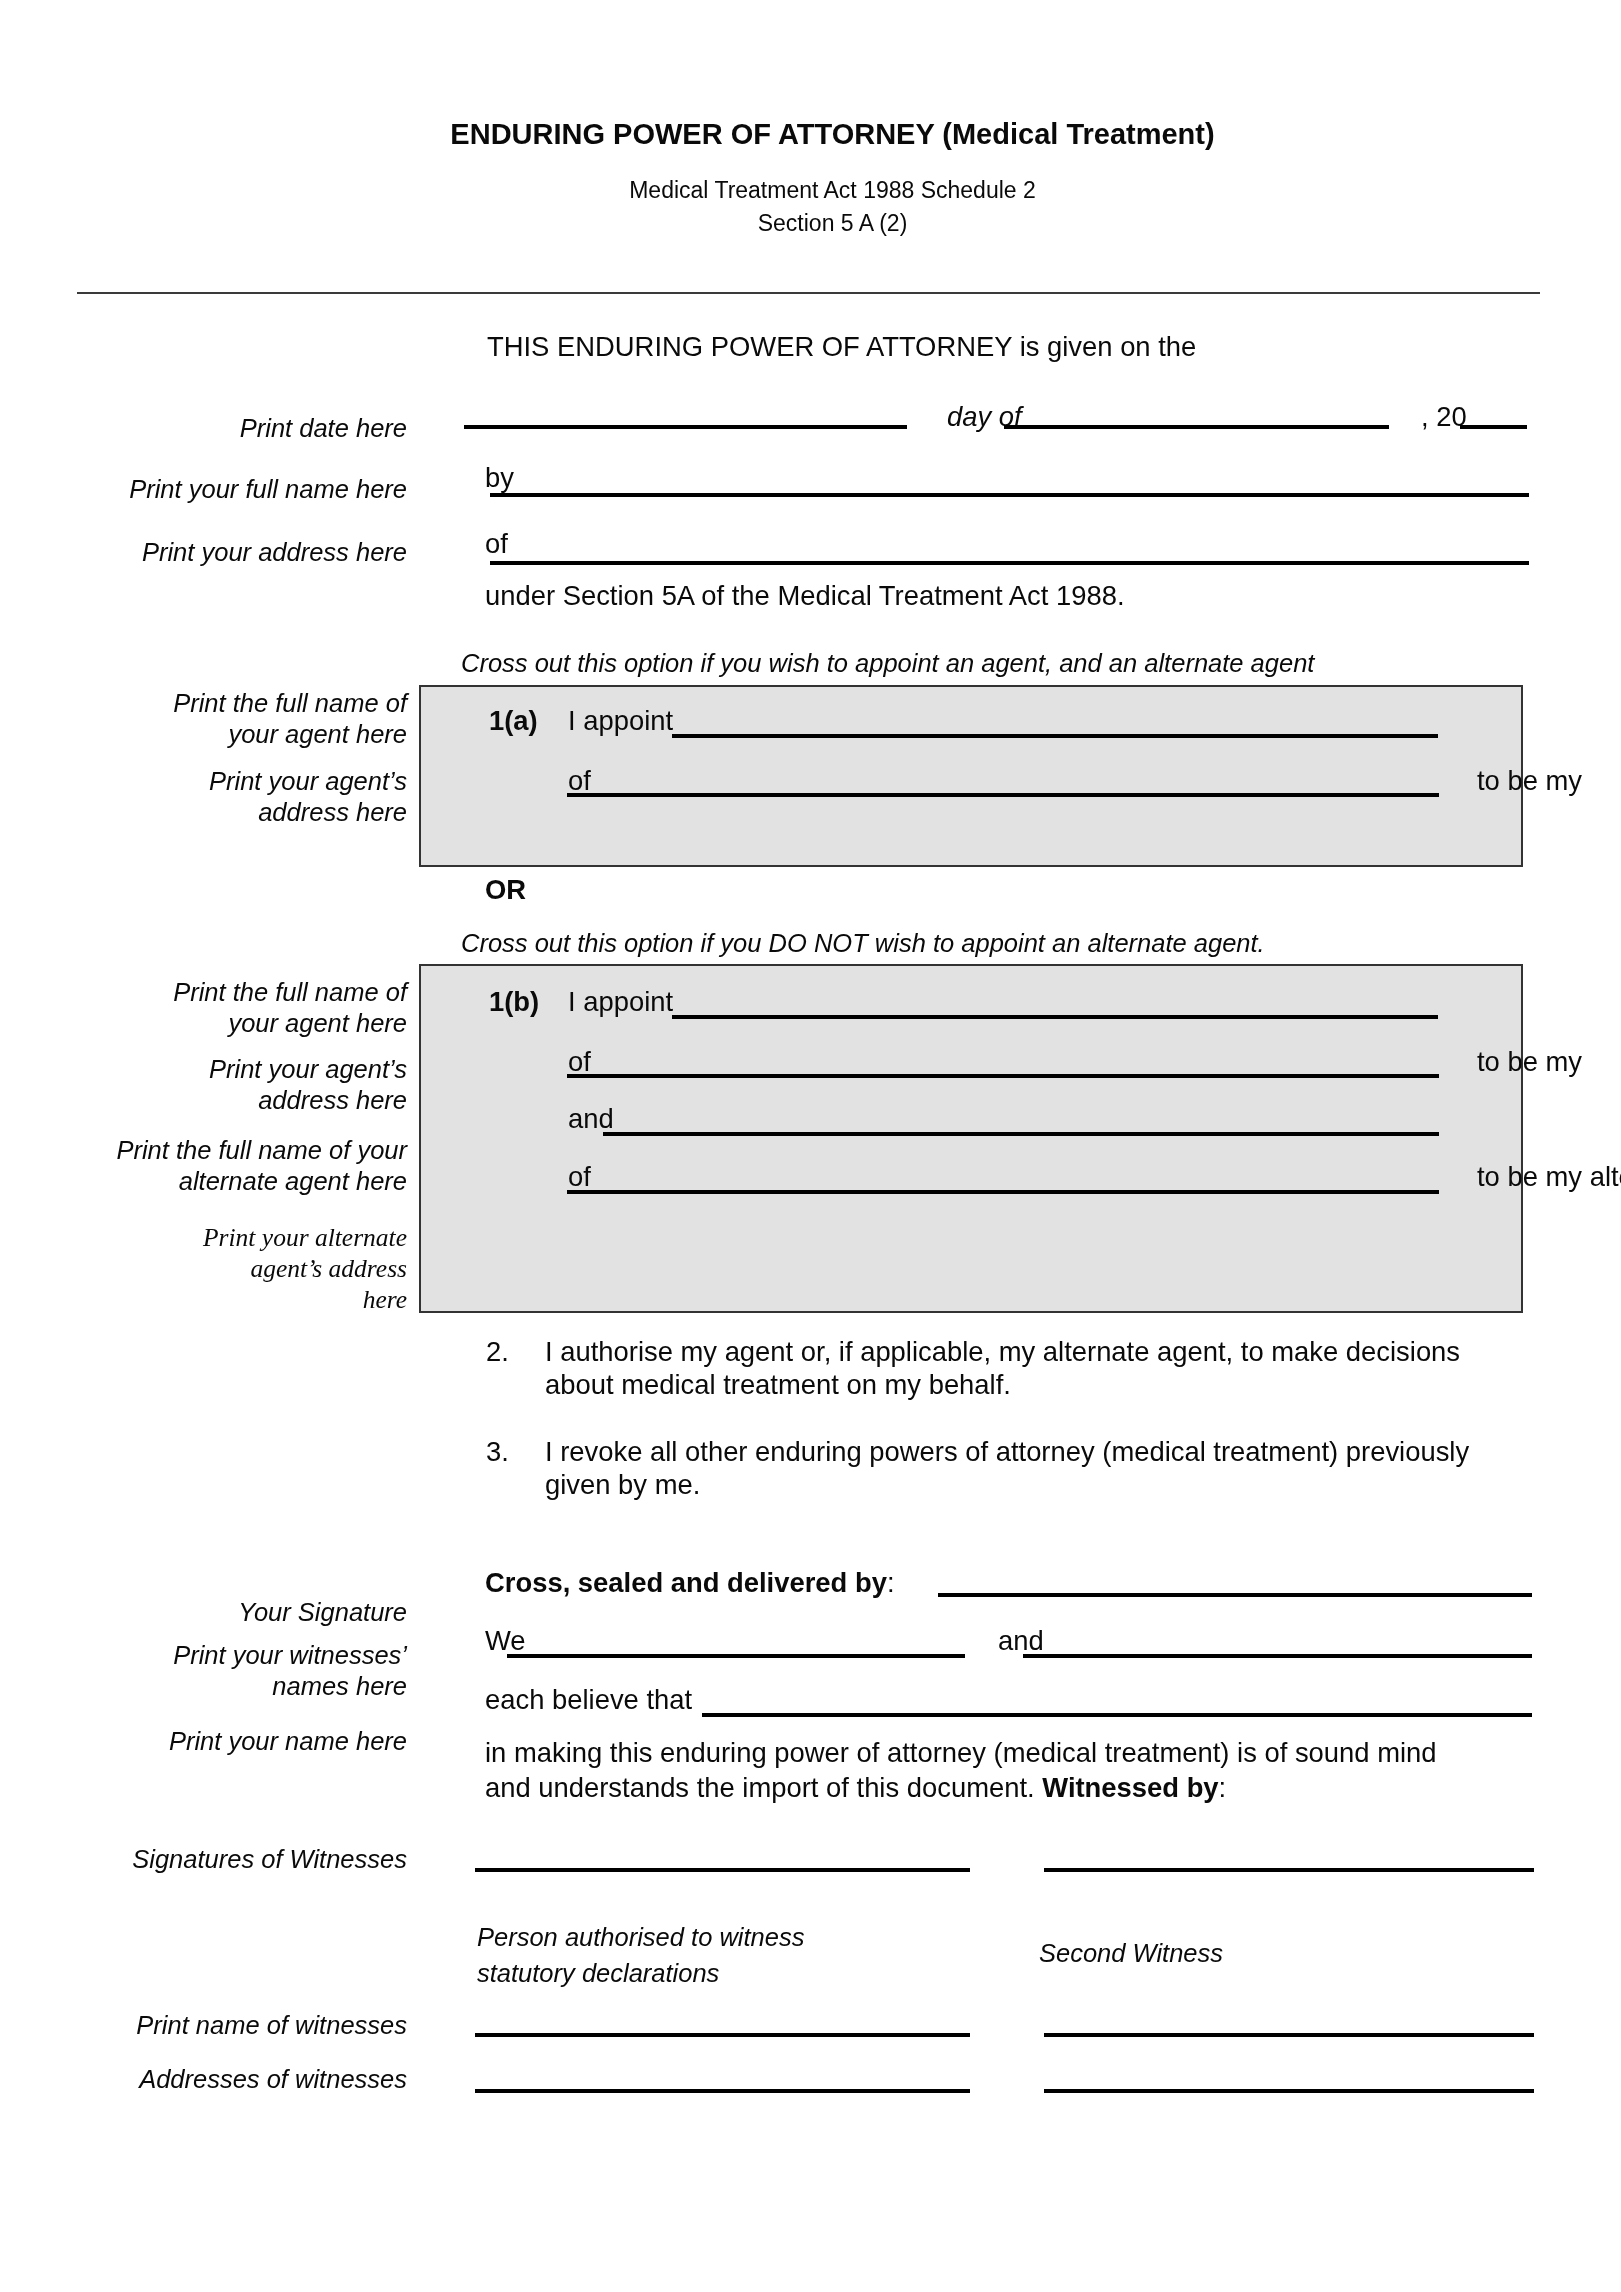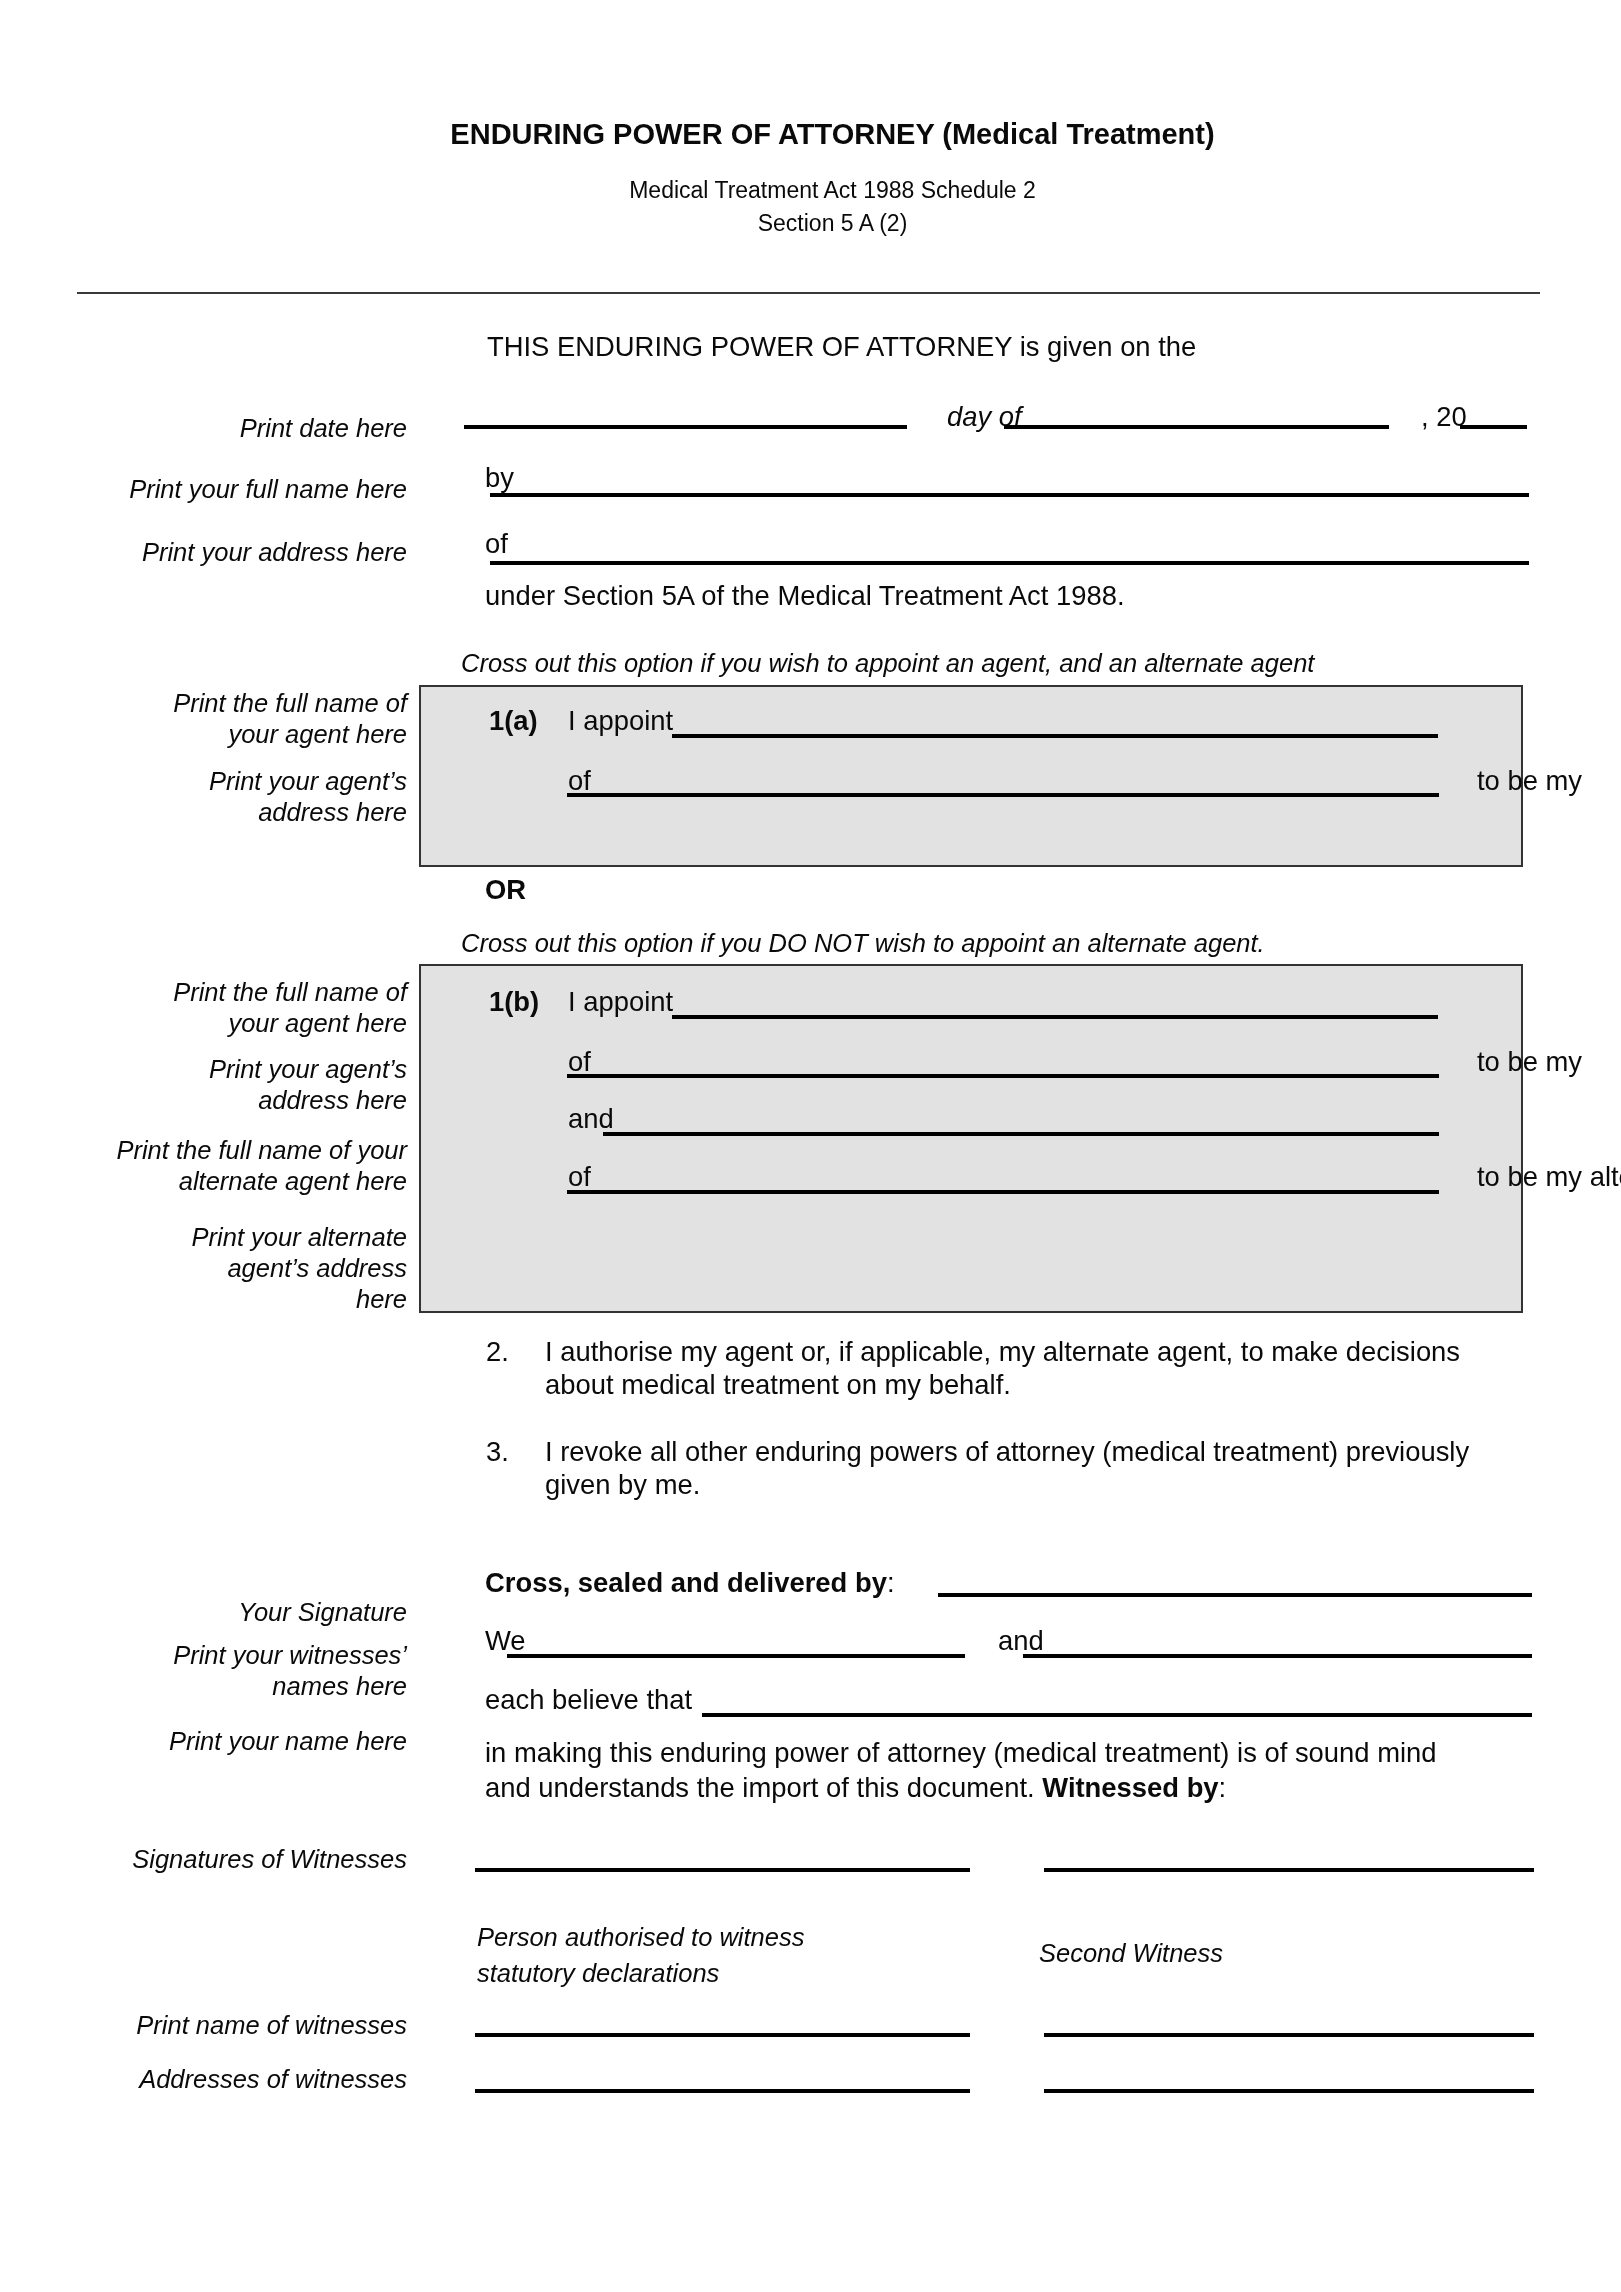--- a/index.html
+++ b/index.html
@@ -83,21 +83,21 @@
 
   <div class="note" style="left:461px; top:928px;">Cross out this option if you DO NOT wish to appoint an alternate agent.</div>
   <div class="graybox" style="left:419px; top:964px; width:1104px; height:349px;"></div>
 
   <div class="ml" style="top:977px;">Print the full name of
 your agent here</div>
   <div class="ml" style="top:1054px;">Print your agent’s
 address here</div>
   <div class="ml" style="top:1135px;">Print the full name of your
 alternate agent here</div>
-  <div class="ml" style="top:1222px;">Print your alternate
+  <div class="ml" style="top:1222px;font-family:Liberation Serif, serif;">Print your alternate
 agent’s address
 here</div>
 
   <div class="t b" style="left:461px; top:985px;">1(b)</div>
   <div class="t" style="left:540px; top:985px;">I appoint</div>
   <div class="field" style="left:672px; top:1015px; width:766px;"></div>
 
   <div class="t" style="left:540px; top:1045px;">of</div>
   <div class="field" style="left:567px; top:1074px; width:872px;"></div>
   <div class="t nowrap" style="left:1449px; top:1045px;">to be my</div>

